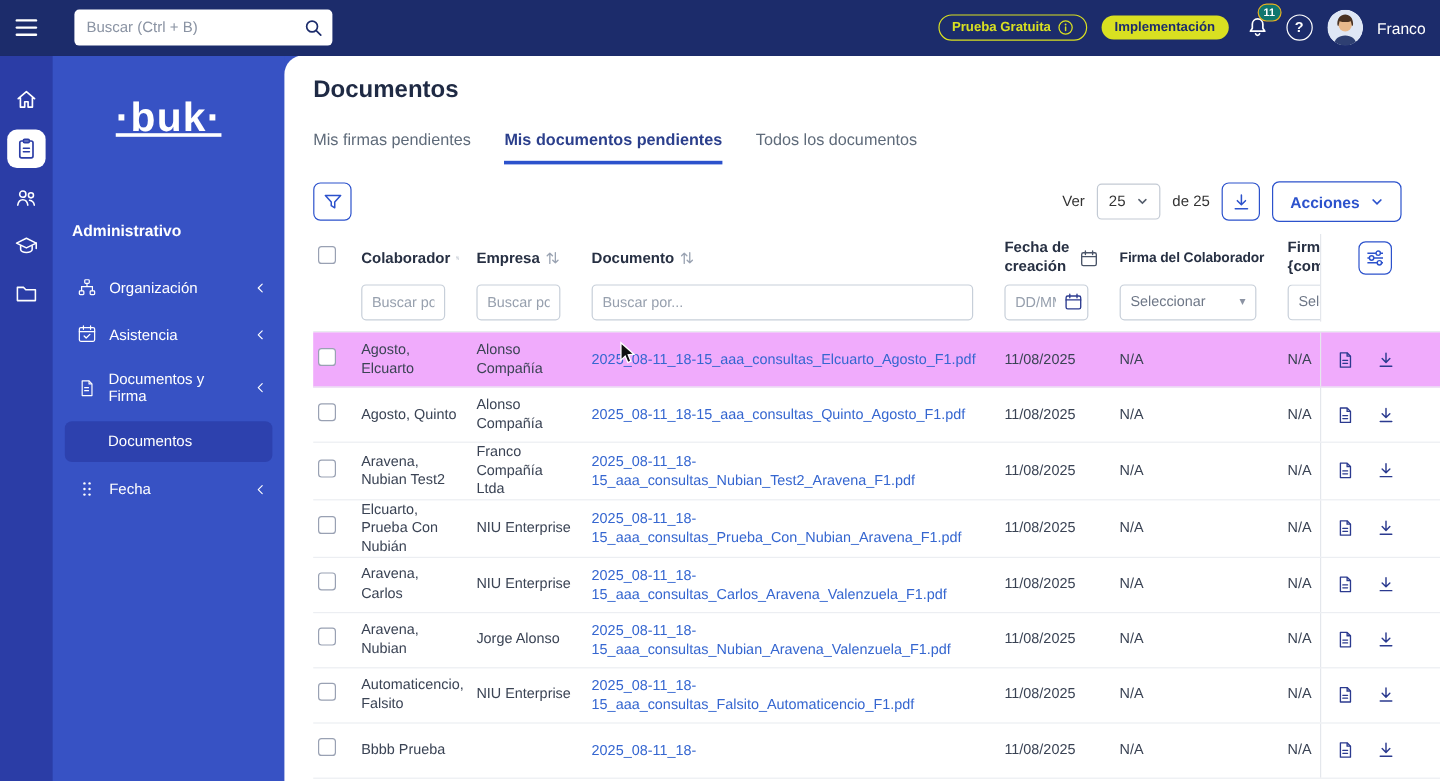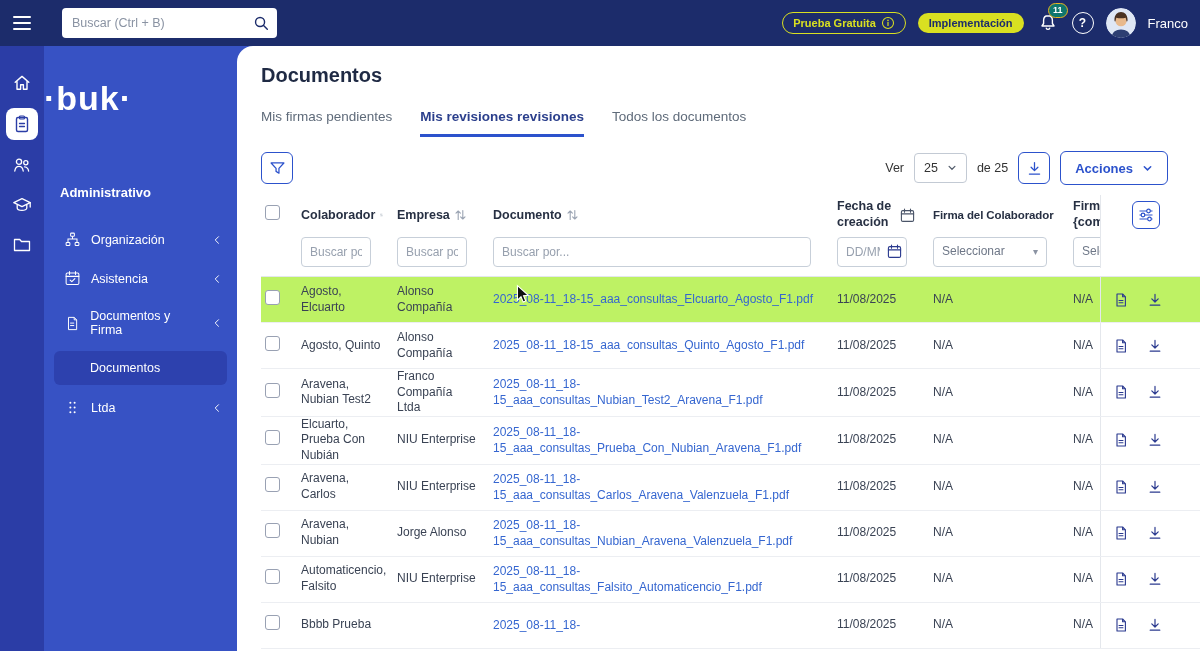--- a/index.html
+++ b/index.html
@@ -23,21 +23,21 @@
   .avatar { width:30px; height:30px; border-radius:50%; overflow:hidden; cursor:pointer; flex:none; }
   .user-name { color:#fff; font-size:13px; cursor:pointer; }
 
   
   .layout { display:flex; height:651px; padding-top:46px; }
   .rail { width:44px; background:#2b3da6; display:flex; flex-direction:column; align-items:center; padding-top:22px; gap:10px; }
   .rail-item { width:32px; height:30px; display:flex; align-items:center; justify-content:center; border-radius:8px; color:#fff; cursor:pointer; }
   .rail-item.active { background:#fff; color:#2b3da6; height:32px; }
 
   .sidebar { width:193px; background:#3752c4; color:#fff; }
-  .logo { text-align:left; font-size:34px; font-weight:bold; margin-top:34px; letter-spacing:1px; line-height:1.1; }
+  .logo { text-align:center; font-size:34px; font-weight:bold; margin-top:34px; letter-spacing:1px; line-height:1.1;text-decoration:underline; }
   .section-label { font-size:13px; font-weight:bold; margin:68px 0 0 16px; }
   .menu { margin-top:20px; }
   .menu-item { display:flex; align-items:center; gap:10px; padding:11px 14px 11px 20px; font-size:12.5px; cursor:pointer; }
   .menu-item .chev { margin-left:auto; display:flex; }
   .submenu-item { margin:3px 10px; padding:10px 0 10px 36px; background:#2d41ae; border-radius:6px; font-size:12.5px; cursor:pointer; }
 
   
   .main-wrap { flex:1; background:#3752c4; }
   .panel { background:#fff; height:100%; border-radius:16px 0 0 0; padding:18px 0 0 24px; overflow:hidden; position:relative; }
   .page-title { font-size:20px; font-weight:bold; color:#1f2a44; }
@@ -70,21 +70,21 @@
   .f-select.fixed { width:70px; flex:none; }
   .clip { overflow:hidden; }
   .caret { color:#8b93a3; font-size:10px; margin-left:6px; }
 
   .icons-cell { border-left:1px solid #e4e7ec; align-self:stretch; display:flex; align-items:center; padding-left:12px; gap:18px; color:#2b3a8f; }
   .icons-cell.header { justify-content:center; padding-left:0; }
   .settings-btn { width:28px; height:28px; border:1px solid #2c52cc; border-radius:6px; background:#fff; display:flex; align-items:center; justify-content:center; cursor:pointer; }
   .row-icon { cursor:pointer; display:flex; }
 
   .trow { min-height:46px; border-bottom:1px solid #eceef2; }
-  .trow.highlight { background:#bef264; }
+  .trow.highlight { background:#f0abfc; }
   .checkbox { width:15px; height:15px; border:1.5px solid #99a1b3; border-radius:3px; background:#fff; display:inline-block; cursor:pointer; }
   .doclink { color:#3566d0; overflow-wrap:anywhere; line-height:1.35; cursor:pointer; text-decoration:none; display:block; }
   .name-cell, .emp-cell { line-height:1.3; }
 
   .cursor-overlay { position:absolute; left:514px; top:284px; z-index:99; pointer-events:none; }
 </style>
 </head>
 <body>
 
 <div class="topbar">
@@ -225,37 +225,37 @@
         <svg width="17" height="17" viewBox="0 0 20 20">
             <g fill="#fff">
               <circle cx="7.5" cy="4.5" r="1.2"></circle>
               <circle cx="12.5" cy="4.5" r="1.2"></circle>
               <circle cx="7.5" cy="10" r="1.2"></circle>
               <circle cx="12.5" cy="10" r="1.2"></circle>
               <circle cx="7.5" cy="15.5" r="1.2"></circle>
               <circle cx="12.5" cy="15.5" r="1.2"></circle>
             </g>
           </svg>
-        <span>Ltda</span>
+        <span>Fecha</span>
         <span class="chev">
             <svg width="12" height="12" viewBox="0 0 20 20">
               <path d="M12.5 4.5L7 10l5.5 5.5" stroke="#fff" fill="none" stroke-width="1.6" stroke-linecap="round" stroke-linejoin="round"></path>
             </svg>
           </span>
       </div>
     </div>
   </div>
 
   <div class="main-wrap">
     <div class="panel">
       <div class="page-title">Documentos</div>
 
       <div class="tabs">
         <div class="tab">Mis firmas pendientes</div>
-        <div class="tab active">Mis revisiones revisiones</div>
+        <div class="tab active">Mis documentos pendientes</div>
         <div class="tab">Todos los documentos</div>
       </div>
 
       <div class="toolbar">
         <div class="icon-btn-outline">
           <svg width="17" height="17" viewBox="0 0 20 20">
               <path d="M2.5 3.5h15l-5.8 6.3v5.7l-3.4-2.1v-3.6L2.5 3.5z" stroke="#2c52cc" fill="none" stroke-width="1.5" stroke-linejoin="round"></path>
             </svg>
         </div>
         <div class="toolbar-right">

